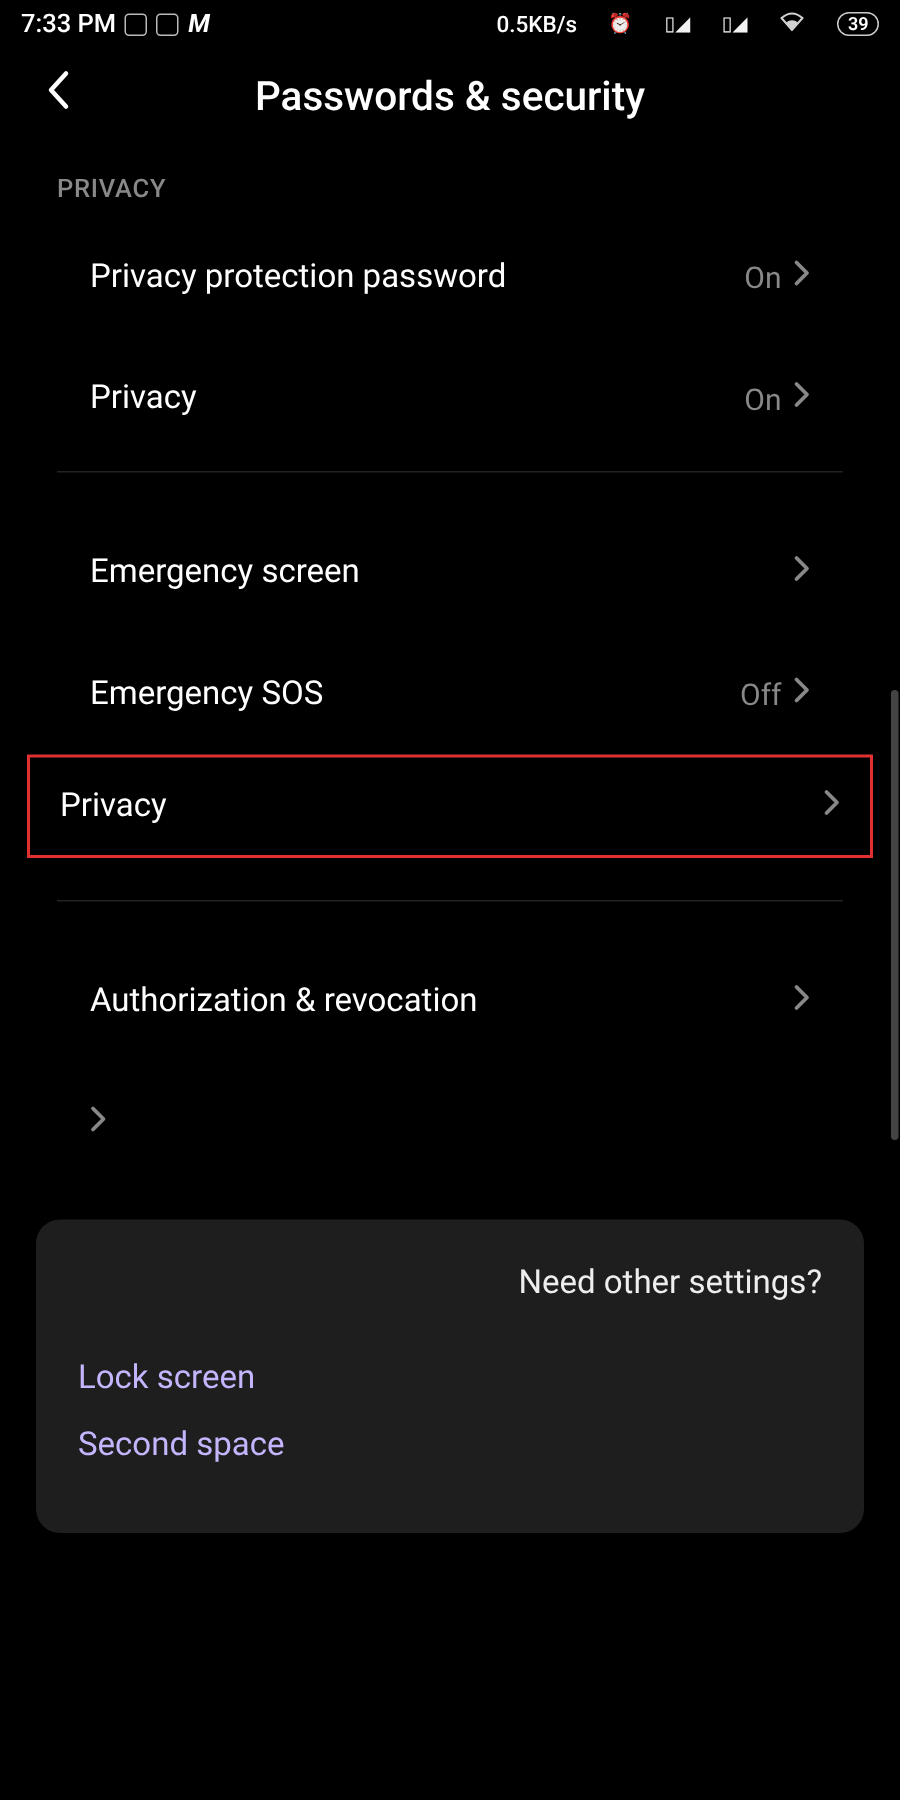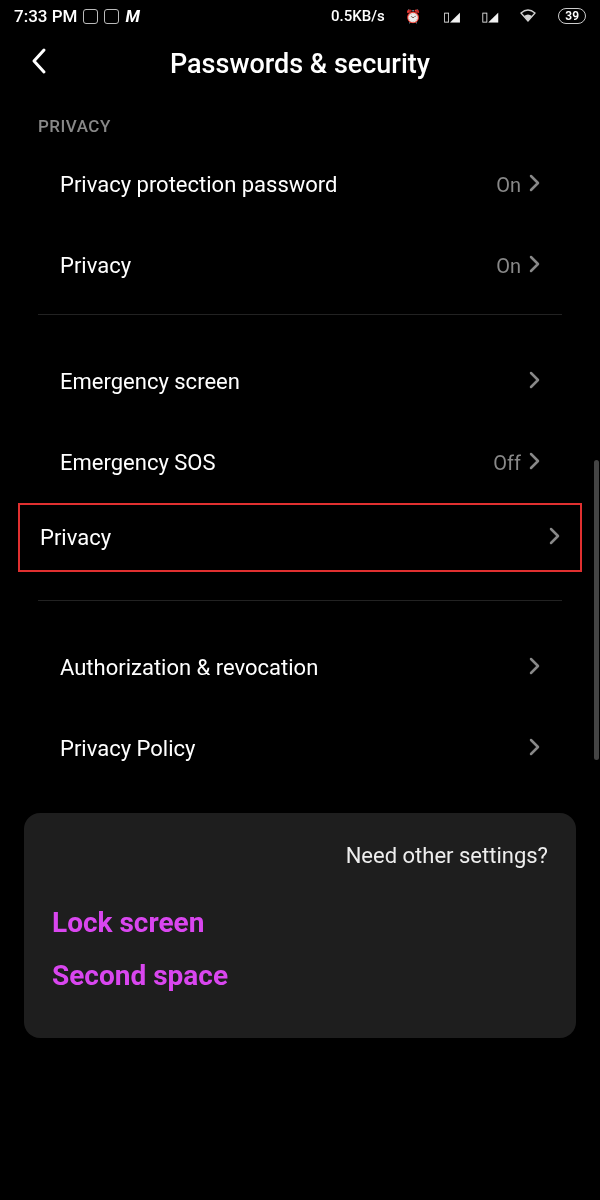--- a/index.html
+++ b/index.html
@@ -97,23 +97,23 @@
       padding: 30px 28px 36px 28px;
     }
     .card-title {
       font-size: 22px;
       color: #eee;
       margin-bottom: 28px;
       text-align: right;
     }
     .card-link {
       display: block;
-      font-size: 28px;
-      color: #d946ef;
-      font-weight: 700;
+      font-size: 22px;
+      color: #c4b5fd;
+      font-weight: 400;
       padding: 10px 0;
     }
     .scrollbar {
       position: absolute;
       right: 1px;
       top: 460px;
       width: 5px;
       height: 300px;
       background: #444;
       border-radius: 3px;
@@ -220,21 +220,20 @@
 <div class="setting-row" style="padding-top:46px">
   <span class="setting-label">Authorization &amp; revocation</span>
   <span class="setting-right">
     <span class="chevron"><svg width="11" height="18" viewBox="0 0 11 18">
           <path d="M2 2 L9 9 L2 16" stroke="#888" stroke-width="2.5" fill="none" stroke-linecap="round" stroke-linejoin="round"></path>
         </svg></span>
   </span>
 </div>
 
 <div class="setting-row">
-  <span class="setting-label">Privacy Policy</span>
   <span class="setting-right">
     <span class="chevron"><svg width="11" height="18" viewBox="0 0 11 18">
           <path d="M2 2 L9 9 L2 16" stroke="#888" stroke-width="2.5" fill="none" stroke-linecap="round" stroke-linejoin="round"></path>
         </svg></span>
   </span>
 </div>
 
 <div class="card">
   <div class="card-title">Need other settings?</div>
   <a class="card-link">Lock screen</a>

